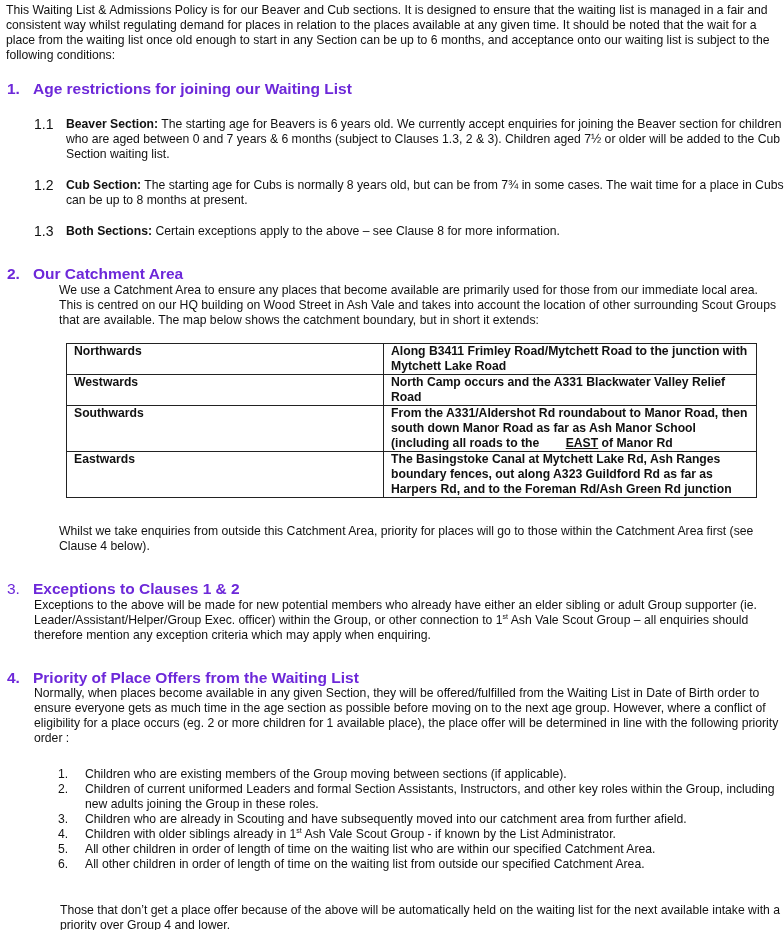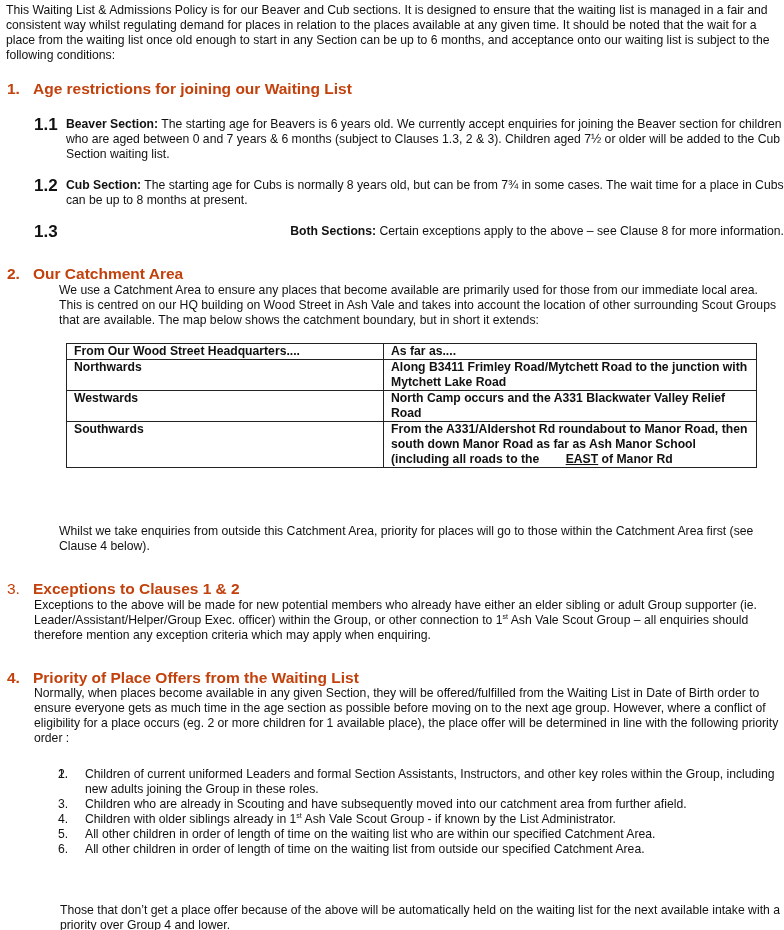--- a/index.html
+++ b/index.html
@@ -5,27 +5,27 @@
   html, body { margin:0; padding:0; background:#ffffff; }
   body {
     width:784px; height:930px; overflow:hidden; position:relative;
     font-family: "Liberation Sans", sans-serif;
     font-size:12.2px; line-height:15px; color:#111111;
   }
   .abs { position:absolute; }
   p { margin:0; }
   .intro { left:6px; top:3px; width:778px; }
   .h {
-    color:#c2410c; font-weight:bold; font-size:15.5px; line-height:18px;
+    color:#6d28d9; font-weight:bold; font-size:15.5px; line-height:18px;
     white-space:nowrap;
   }
   .h .num { display:inline-block; width:26px; }
   .h .num.light { font-weight:normal; }
   .clause { left:34px; width:750px; }
-  .clause .cn { position:absolute; left:0; top:0; font-weight:bold; font-size:17px; }
+  .clause .cn { position:absolute; left:0; top:0; font-weight:normal; font-size:14px; }
   .clause .ct { margin-left:32px; }
   .clause .ct b { font-weight:bold; }
   .body2 { left:59px; width:725px; }
   .body3 { left:34px; width:750px; }
   table.catch {
     position:absolute; left:66px; top:343px; width:691px;
     border-collapse:collapse; font-size:12.2px; line-height:15px;
   }
   table.catch td, table.catch th {
     border:1px solid #222; padding:0 7px; vertical-align:top; text-align:left;font-weight:bold;
@@ -50,65 +50,65 @@
 <div class="abs clause" style="top:117px;">
   <span class="cn">1.1</span>
   <p class="ct"><b>Beaver Section:</b><span> The starting age for Beavers is 6 years old.  We currently accept enquiries for joining the Beaver section for children who are aged between 0 and 7 years &amp; 6 months (subject to Clauses 1.3, 2 &amp; 3).  Children aged 7½ or older will be added to the Cub Section waiting list.</span></p>
 </div>
 
 <div class="abs clause" style="top:178px;">
   <span class="cn">1.2</span>
   <p class="ct"><b>Cub Section:</b><span> The starting age for Cubs is normally 8 years old, but can be from 7¾ in some cases.  The wait time for a place in Cubs can be up to 8 months at present.</span></p>
 </div>
 
-<div class="abs clause" style="top:224px;text-align:right;">
+<div class="abs clause" style="top:224px;">
   <span class="cn">1.3</span>
   <p class="ct"><b>Both Sections:</b><span> Certain exceptions apply to the above – see Clause 8 for more information.</span></p>
 </div>
 
 <div class="abs h" style="left:7px; top:265px;">
   <span class="num">2.</span><span>Our Catchment Area</span>
 </div>
 <p class="abs body2" style="top:283px;">We use a Catchment Area to ensure any places that become available are primarily used for those from our immediate local area.  This is centred on our HQ building on Wood Street in Ash Vale and takes into account the location of other surrounding Scout Groups that are available.  The map below shows the catchment boundary, but in short it extends:</p>
 
 <table class="catch">
   <tbody>
-      <tr>
-    <th class="c1">From Our Wood Street Headquarters....</th>
-    <th>As far as....</th>
-  </tr>
   <tr>
     <td class="c1">Northwards</td>
     <td>Along B3411 Frimley Road/Mytchett Road to the junction with Mytchett Lake Road</td>
   </tr>
   <tr>
     <td class="c1">Westwards</td>
     <td>North Camp occurs and the A331 Blackwater Valley Relief Road</td>
   </tr>
   <tr>
     <td class="c1">Southwards</td>
     <td><span>From the A331/Aldershot Rd roundabout to Manor Road, then south down Manor Road as far as Ash Manor School (including all roads to the </span><span class="u">EAST</span><span> of Manor Rd</span></td>
+  </tr>
+  <tr>
+    <td class="c1">Eastwards</td>
+    <td>The Basingstoke Canal at Mytchett Lake Rd, Ash Ranges boundary fences, out along A323 Guildford Rd as far as Harpers Rd, and to the Foreman Rd/Ash Green Rd junction</td>
   </tr>
 </tbody>
   </table>
 
 <p class="abs body2" style="top:524px;">Whilst we take enquiries from outside this Catchment Area, priority for places will go to those within the Catchment Area first (see Clause 4 below).</p>
 
 <div class="abs h" style="left:7px; top:580px;">
   <span class="num light">3.</span><span>Exceptions to Clauses 1 &amp; 2</span>
 </div>
 <p class="abs body3" style="top:598px;"><span>Exceptions to the above will be made for new potential members who already have either an elder sibling or adult Group supporter (ie. Leader/Assistant/Helper/Group Exec. officer) within the Group, or other connection to 1</span><sup>st</sup><span> Ash Vale Scout Group – all enquiries should therefore mention any exception criteria which may apply when enquiring.</span></p>
 
 <div class="abs h" style="left:7px; top:669px;">
   <span class="num">4.</span><span>Priority of Place Offers from the Waiting List</span>
 </div>
 <p class="abs body3" style="top:686px;">Normally, when places become available in any given Section, they will be offered/fulfilled from the Waiting List in Date of Birth order to ensure everyone gets as much time in the age section as possible before moving on to the next age group.  However, where a conflict of eligibility for a place occurs (eg. 2 or more children for 1 available place), the place offer will be determined in line with the following priority order :</p>
 
 <ol class="prio">
-  <li><span class="n">1.</span></li>
+  <li><span class="n">1.</span><span>Children who are existing members of the Group moving between sections (if applicable).</span></li>
   <li><span class="n">2.</span><span>Children of current uniformed Leaders and formal Section Assistants, Instructors, and other key roles within the Group, including new adults joining the Group in these roles.</span></li>
   <li><span class="n">3.</span><span>Children who are already in Scouting and have subsequently moved into our catchment area from further afield.</span></li>
   <li><span class="n">4.</span><span>Children with older siblings already in 1</span><sup>st</sup><span> Ash Vale Scout Group - if known by the List Administrator.</span></li>
   <li><span class="n">5.</span><span>All other children in order of length of time on the waiting list who are within our specified Catchment Area.</span></li>
   <li><span class="n">6.</span><span>All other children in order of length of time on the waiting list from outside our specified Catchment Area.</span></li>
 </ol>
 
 <p class="abs" style="left:60px; top:891px; width:724px;margin-top:12px;">Those that don’t get a place offer because of the above will be automatically held on the waiting list for the next available intake with a priority over Group 4 and lower.</p>
 
 </body></html>

